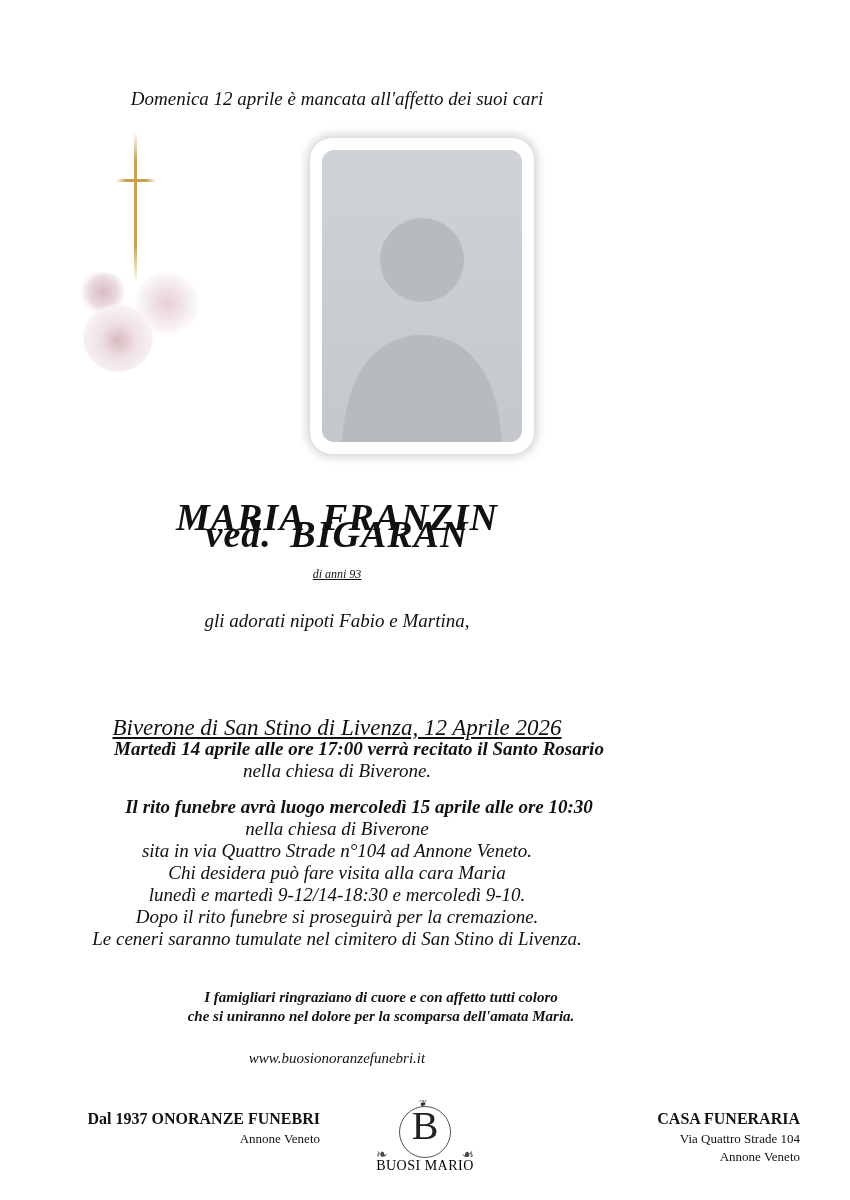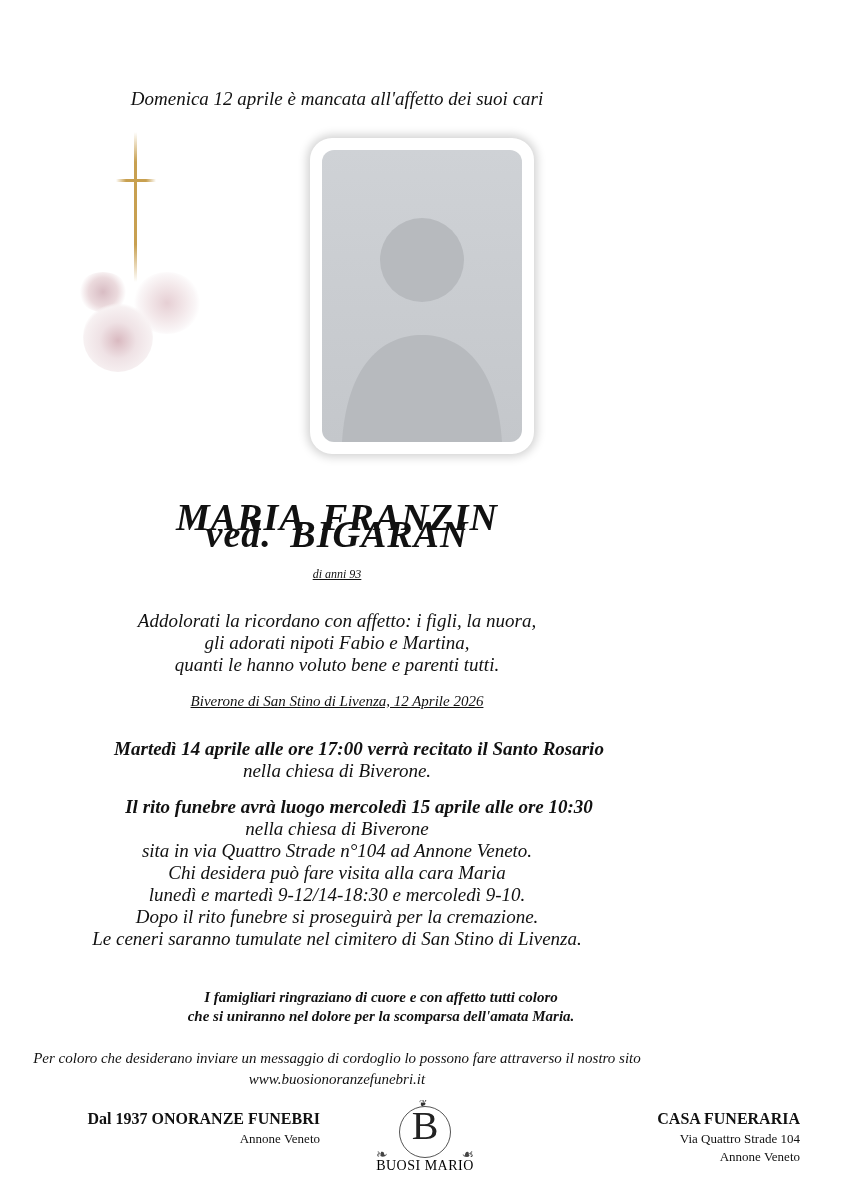--- a/index.html
+++ b/index.html
@@ -37,21 +37,21 @@
     #photo { position: absolute; left: 12px; top: 12px; width: 200px; height: 292px;
       border-radius: 12px; overflow: hidden;
       background: linear-gradient(to bottom, #cfd2d6, #c4c7cb); }
     #photo-placeholder { position: absolute; left: 0; right: 0; bottom: 0; height: 292px; }
 
     #name-1 { top: 466px; font-size: 38px; font-weight: bold; font-style: italic; letter-spacing: 1px; word-spacing: 8px; margin-top: 29px; }
     #name-2 { top: 512px; font-size: 38px; font-weight: bold; font-style: italic; letter-spacing: 1px; word-spacing: 8px; }
     #age { top: 567px; font-size: 12px; }
 
     #mourners { top: 610px; font-size: 19px; line-height: 22px; }
-    #place-date { top: 693px; font-size: 15px; }
+    #place-date { top: 715px; font-size: 23px; }
 
     #rosary { top: 738px; font-size: 19px; line-height: 22px; }
     #funeral { top: 796px; font-size: 19px; line-height: 22px; }
 
     #thanks { top: 988px; font-size: 15px; line-height: 19px; }
     #condolence { top: 1048px; font-size: 15px; line-height: 21px; }
 
     .footer-block { top: 1108px; font-size: 13px; line-height: 18px; text-align: right; }
     #footer-left { left: 60px; width: 260px; }
     #footer-right { left: 560px; width: 240px; }
@@ -87,23 +87,21 @@
       <path d="M20 292 C25 215 60 185 100 185 C140 185 175 215 180 292 Z" fill="#b7babe"></path>
     </svg>
   </div>
 </div>
 
 <div id="name-1" class="abs center">MARIA  FRANZIN</div>
 <div id="name-2" class="abs center">ved.  BIGARAN</div>
 <div id="age" class="abs center it u">di anni 93</div>
 
 <div id="mourners" class="abs center it">
-  <div>Addolorati la ricordano con affetto: i figli, la nuora,</div>
   <div>gli adorati nipoti Fabio e Martina,</div>
-  <div>quanti le hanno voluto bene e parenti tutti.</div>
 </div>
 
 <div id="place-date" class="abs center it u">Biverone di San Stino di Livenza, 12 Aprile 2026</div>
 
 <div id="rosary" class="abs center it">
   <div class="b">Martedì 14 aprile alle ore 17:00 verrà recitato il Santo Rosario</div>
   <div>nella chiesa di Biverone.</div>
 </div>
 
 <div id="funeral" class="abs center it">
@@ -115,21 +113,20 @@
   <div>Dopo il rito funebre si proseguirà per la cremazione.</div>
   <div>Le ceneri saranno tumulate nel cimitero di San Stino di Livenza.</div>
 </div>
 
 <div id="thanks" class="abs center it b">
   <div>I famigliari ringraziano di cuore e con affetto tutti coloro</div>
   <div>che si uniranno nel dolore per la scomparsa dell'amata Maria.</div>
 </div>
 
 <div id="condolence" class="abs center it">
-  <div>Per coloro che desiderano inviare un messaggio di cordoglio lo possono fare attraverso il nostro sito</div>
   <div>www.buosionoranzefunebri.it</div>
 </div>
 
 <div id="footer-left" class="abs footer-block">
   <div class="footer-title">Dal 1937 ONORANZE FUNEBRI</div>
   <div>Annone Veneto</div>
 </div>
 
 <div id="logo" class="abs">
   <div id="logo-leaf">❦</div>

